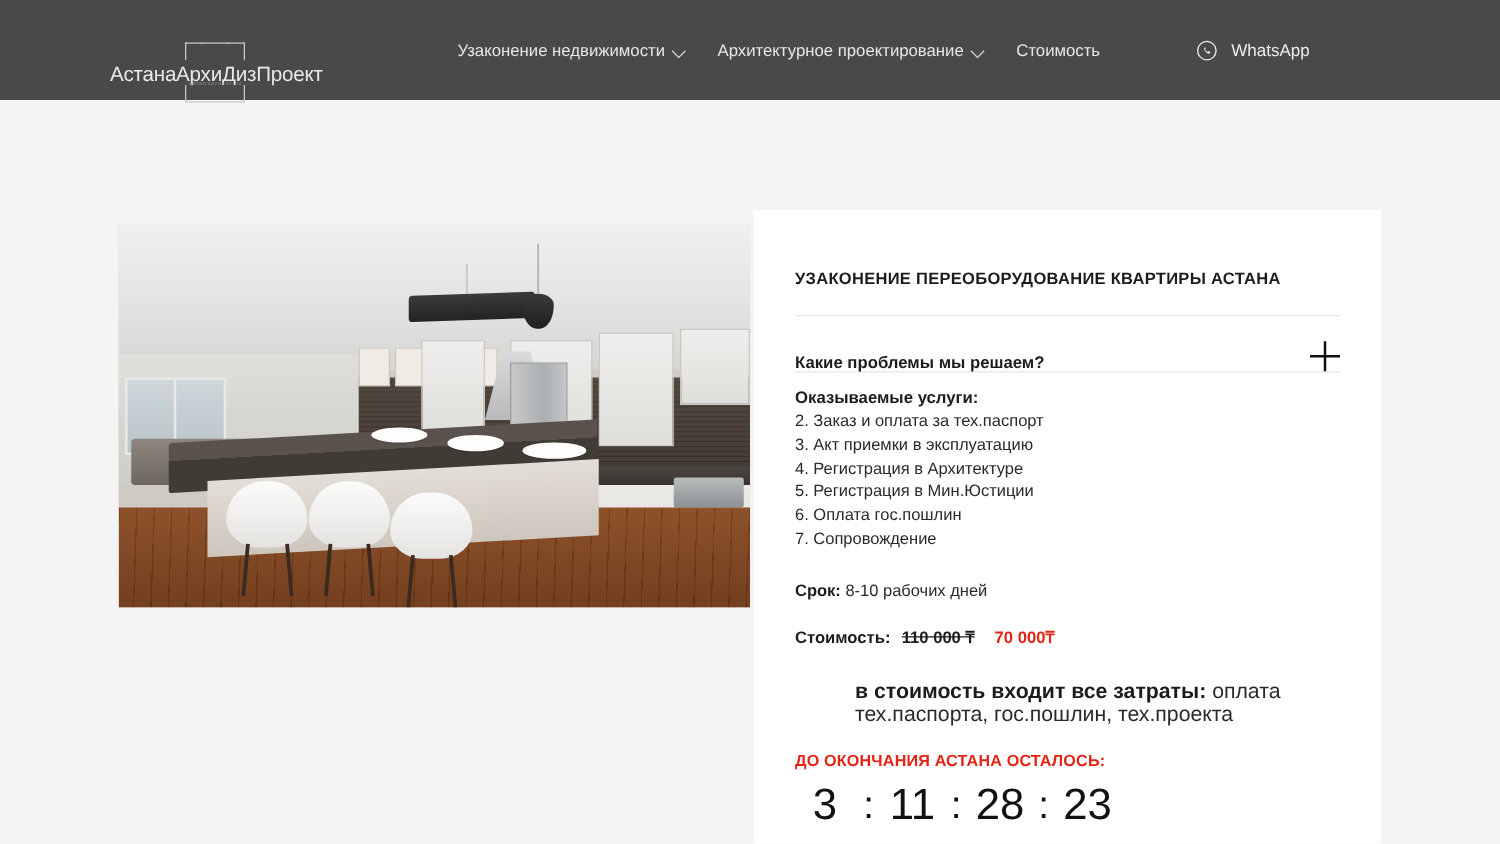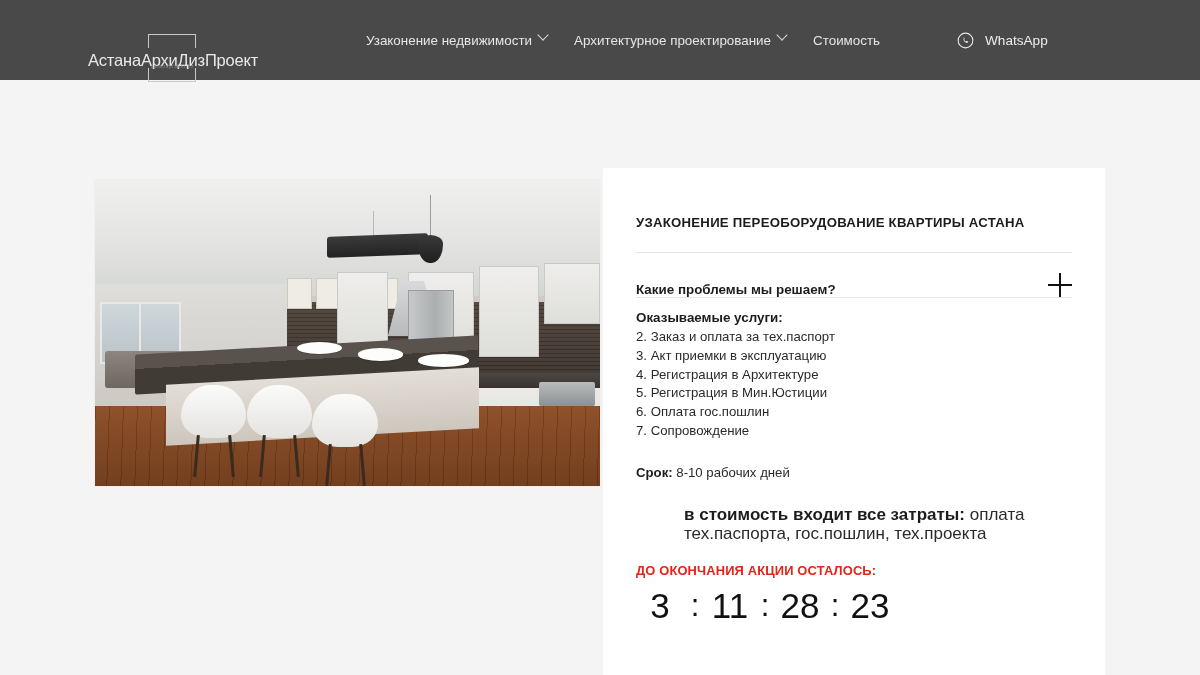--- a/index.html
+++ b/index.html
@@ -95,21 +95,21 @@
     left: 366px;
     top: 0;
     height: 80px;
     display: flex;
     align-items: center;
     gap: 26px;
   }
 
   .nav-item {
     display: flex;
-    align-items: flex-start;
+    align-items: flex-end;
     gap: 7px;
     color: #e6e6e6;
     font-size: 13.4px;
     cursor: pointer;
     white-space: nowrap;
   }
 
   .chev {
     display: inline-block;
     width: 9px;
@@ -567,27 +567,32 @@
         <div class="service-line">5. Регистрация в Мин.Юстиции</div>
         <div class="service-line">6. Оплата гос.пошлин</div>
         <div class="service-line">7. Сопровождение</div>
       </div>
 
       <div class="term-line">
         <b>Срок:</b>
         <span>8-10 рабочих дней</span>
       </div>
 
+      <div class="price-line">
+        <span class="plabel">Стоимость:</span>
+        <span class="price-old">110 000 ₸</span>
+        <span class="price-new">70 000₸</span>
+      </div>
 
       <div class="includes">
         <b>в стоимость входит все затраты:</b>
         <span>оплата тех.паспорта, гос.пошлин, тех.проекта</span>
       </div>
 
-      <div class="promo-heading">ДО ОКОНЧАНИЯ АКЦИИ ОСТАЛОСЬ:</div>
+      <div class="promo-heading">ДО ОКОНЧАНИЯ АСТАНА ОСТАЛОСЬ:</div>
 
       <div class="countdown">
         <div class="cd-unit">
           <span class="cd-value">3</span>
 
         </div>
         <div class="cd-sep">:</div>
         <div class="cd-unit">
           <span class="cd-value">11</span>
 

